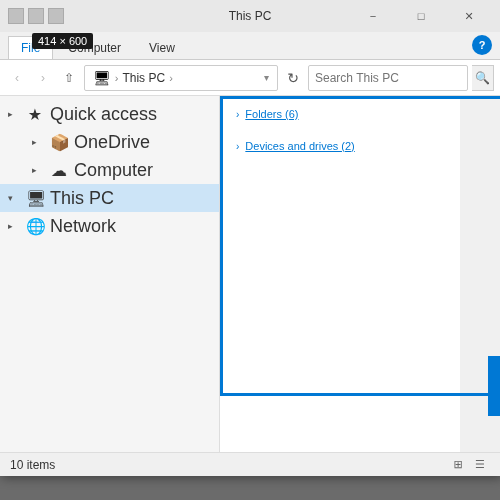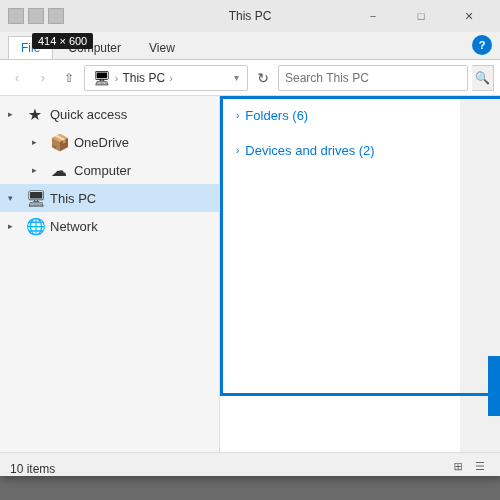--- a/index.html
+++ b/index.html
@@ -167,21 +167,21 @@
       display: flex;
       align-items: center;
       justify-content: center;
       color: #555;
       cursor: pointer;
       font-size: 14px;
       border: none;
       background: transparent;
     }
     .search-box {
-      width: 190px;
+      width: 160px;
       height: 26px;
       border: 1px solid #ccc;
       border-radius: 2px;
       display: flex;
       align-items: center;
       padding: 0 6px;
       gap: 4px;
       background: white;
     }
     .search-box input {
@@ -234,21 +234,21 @@
       width: 12px;
       color: #555;
       font-size: 9px;
     }
     .nav-item .item-icon {
       font-size: 16px;
       width: 18px;
       text-align: center;
     }
     .nav-item .item-label {
-      font-size: 13px;
+      font-size: 18px;
     }
 
     
     .content-panel {
       flex: 1;
       background: white;
       position: relative;
       overflow: auto;
     }
 
@@ -276,30 +276,31 @@
       gap: 6px;
       color: #0078d4;
       font-size: 13px;
       cursor: pointer;
       margin-bottom: 8px;
     }
     .section-header .chevron {
       font-size: 10px;
     }
     .section-header .section-title {
-      font-size: 13px;
+      font-size: 11px;
+      text-decoration: underline;
     }
 
     
     .status-bar {
       height: 24px;
       background: #f0f0f0;
       border-top: 1px solid #ddd;
       display: flex;
-      align-items: flex-end;
+      align-items: center;
       padding: 0 10px;
       font-size: 12px;
       color: #333;
       position: absolute;
       bottom: 0;
       left: 0;
       right: 0;
     }
     .status-bar .view-icons {
       margin-left: auto;

